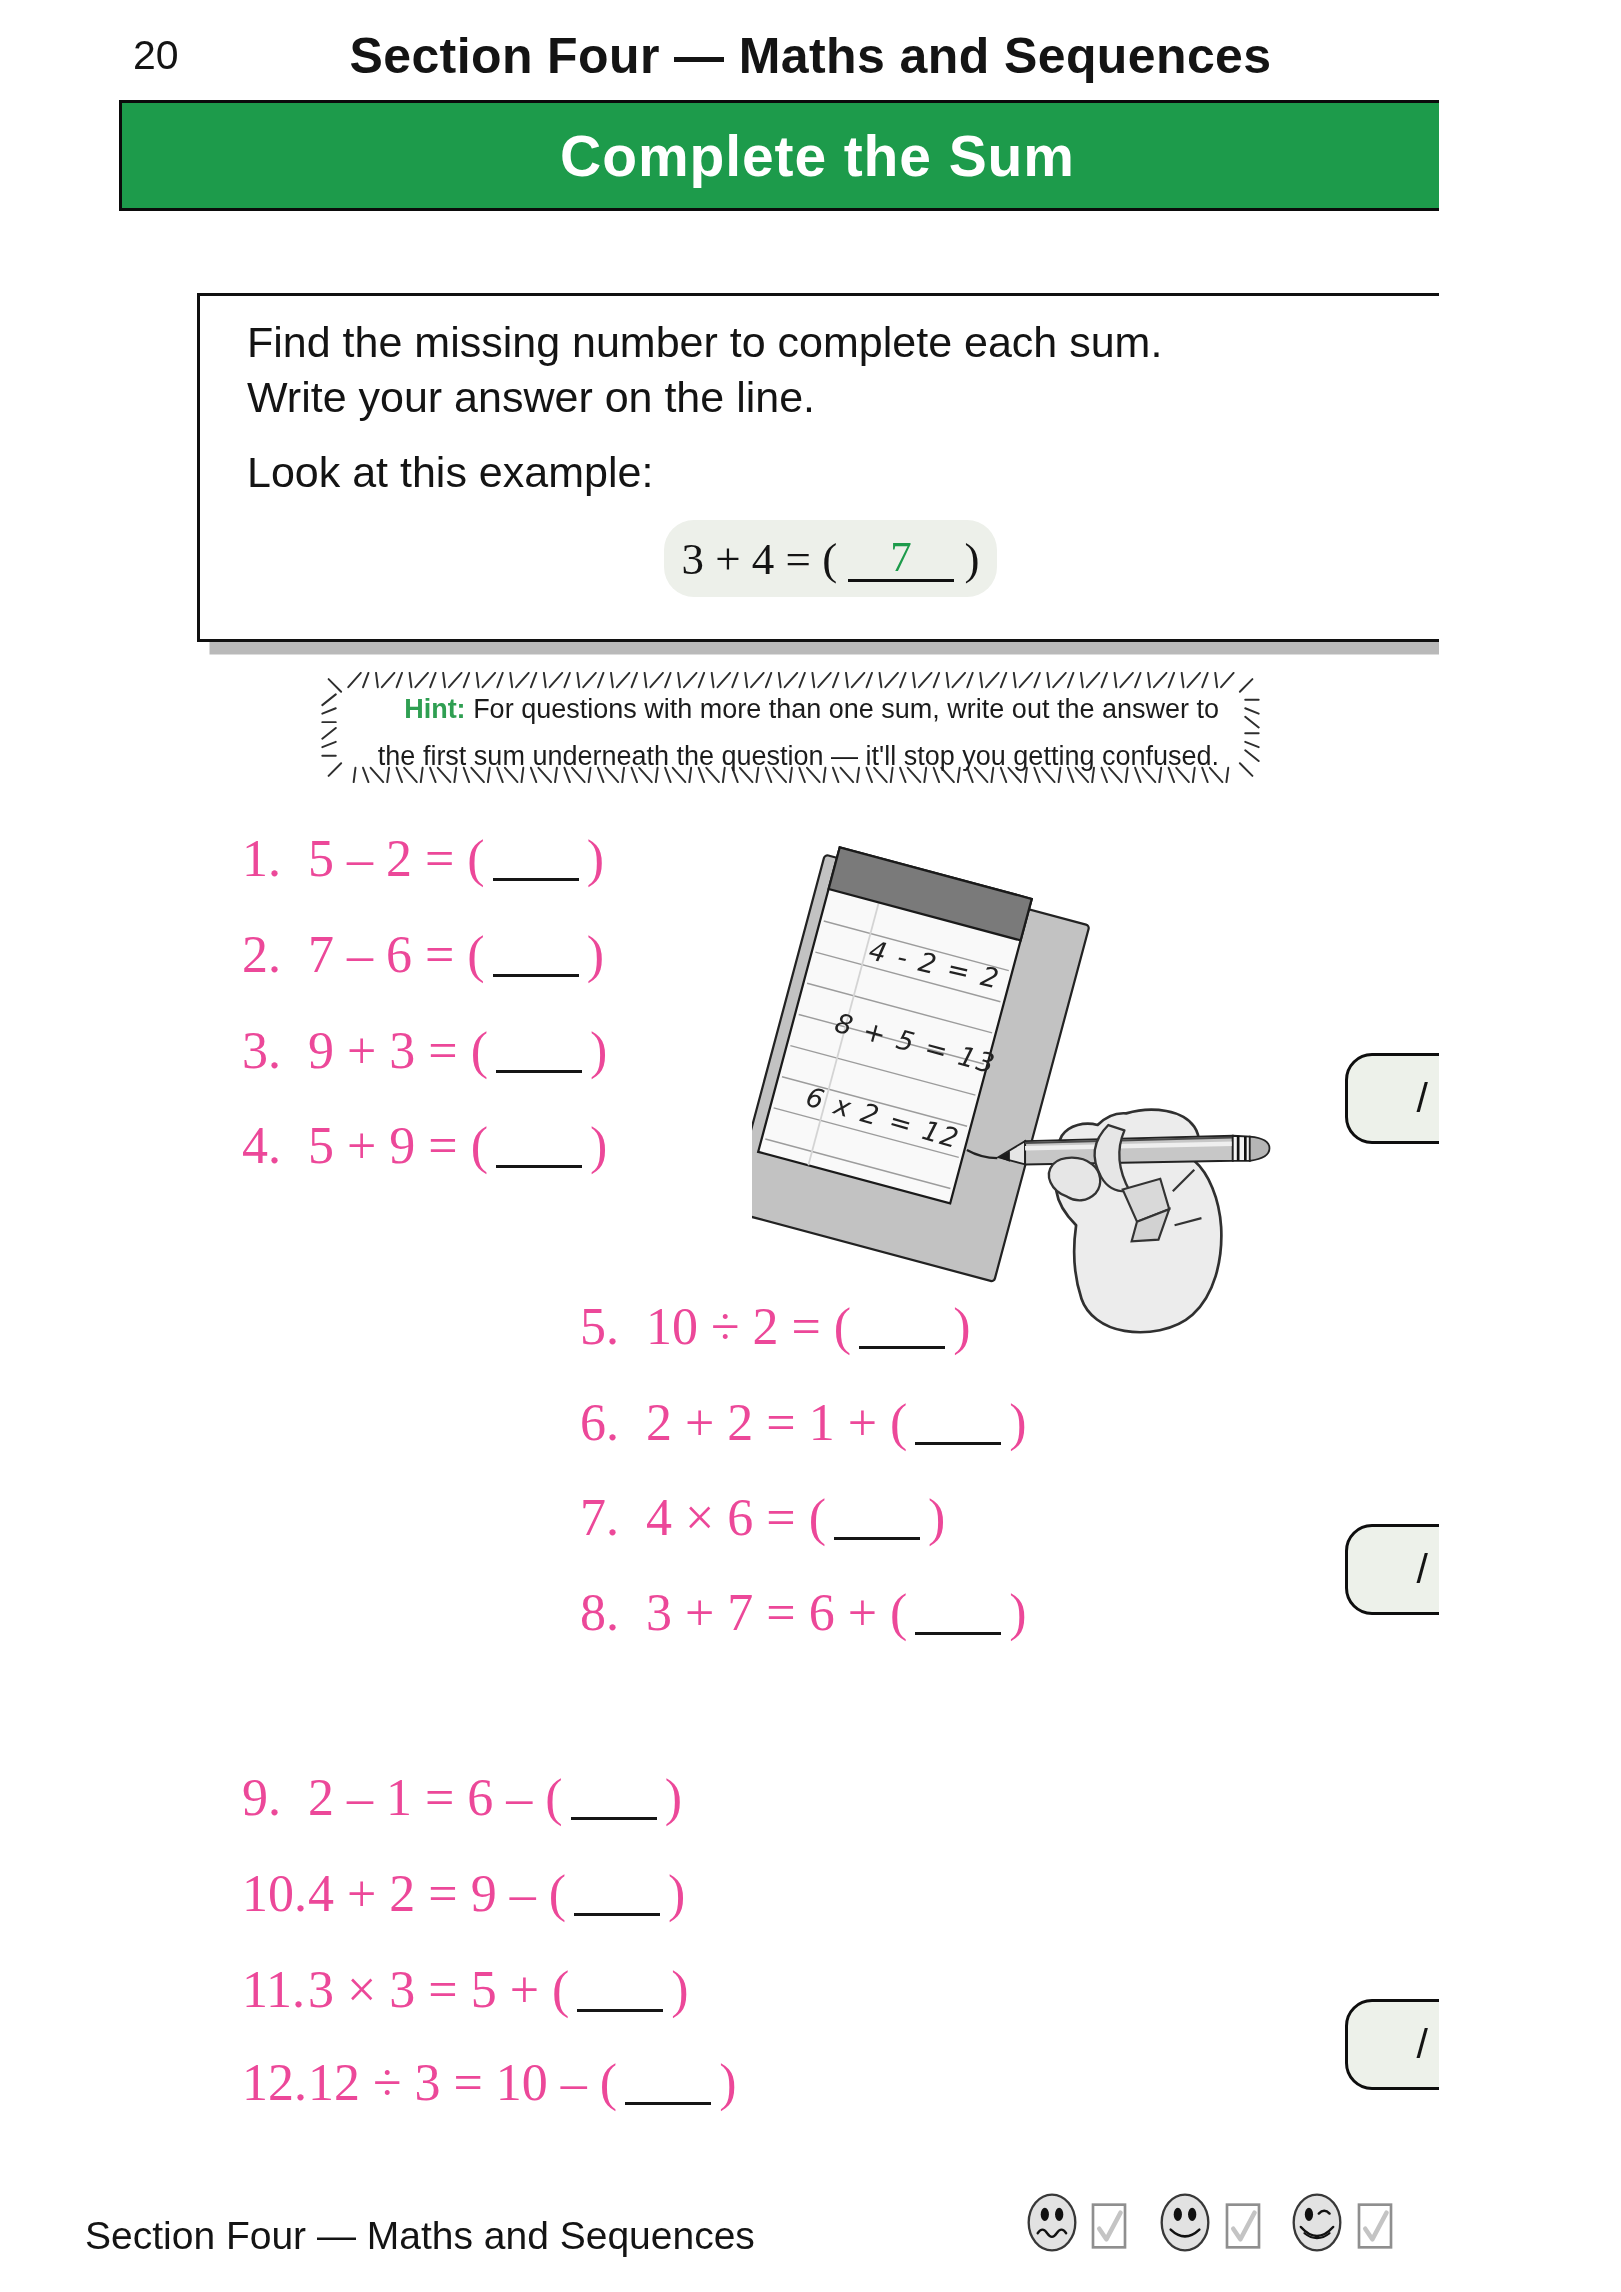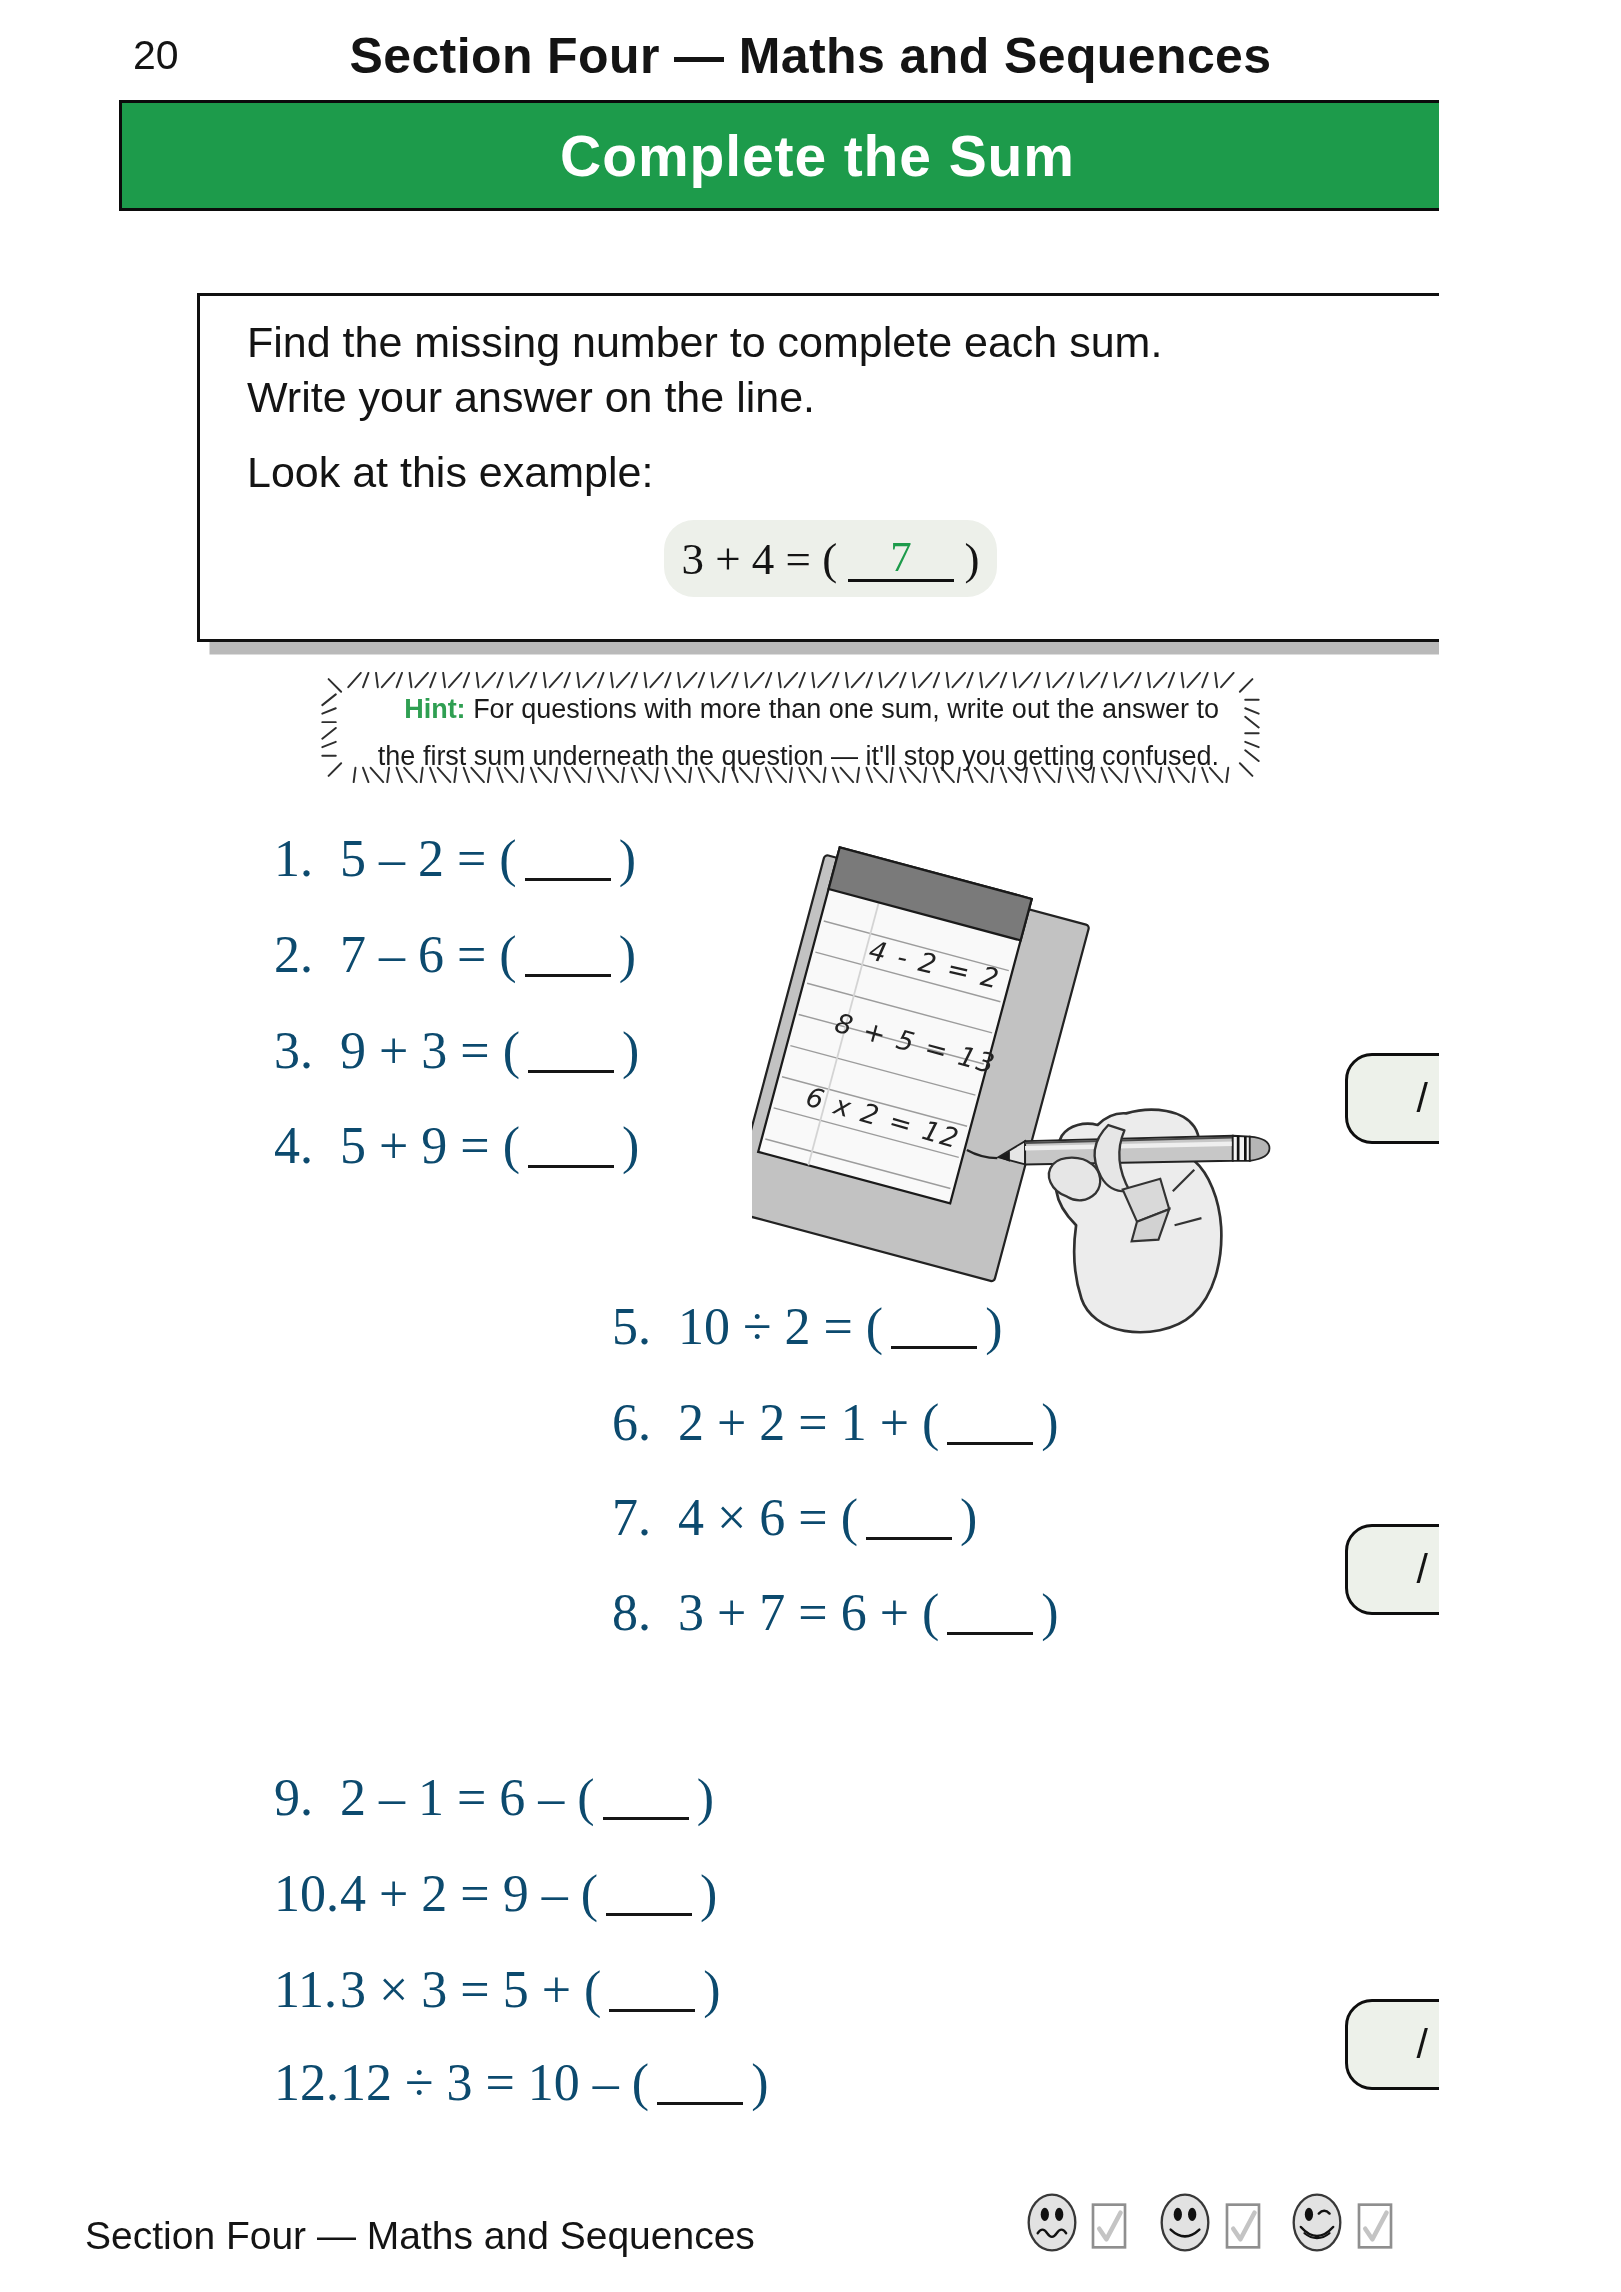--- a/index.html
+++ b/index.html
@@ -27,21 +27,21 @@
        border-bottom:3.6px solid #111;margin:0 10.7px;line-height:1.02;font-size:43px;}
 
   .hint-box{position:absolute;left:321px;top:672px;width:939px;height:111px;}
   .hint-hatch{position:absolute;left:0;top:0;width:100%;height:100%;}
   .hint-hatch line{stroke:#2e2e2e;stroke-width:2.2;stroke-linecap:round;}
   .hint-text{position:absolute;left:41px;right:41px;top:14.3px;text-align:right;
        font-size:27px;line-height:1.72;color:#1c1c1c;}
   .hint-label{font-weight:bold;}
 
   .question{position:absolute;font-family:"Liberation Serif",serif;font-size:52px;
-       white-space:nowrap;color:#0c4a6e;margin-left:32px;}
+       white-space:nowrap;color:#ec4899;}
   .question .num{display:inline-block;min-width:66px;}
   .blank{display:inline-block;width:86px;height:0.92em;border-bottom:3.1px solid #161616;
        margin:0 8px;vertical-align:-0.1em;}
 
   .score-box{position:absolute;left:1345px;width:161px;height:91px;border:3.6px solid #0e0e0e;
        border-radius:27px;box-sizing:border-box;display:flex;align-items:center;
        justify-content:flex-end;padding-right:41px;font-size:41px;}
 
   .notepad-wrap{position:absolute;left:752px;top:840px;width:573px;height:502px;}
 

